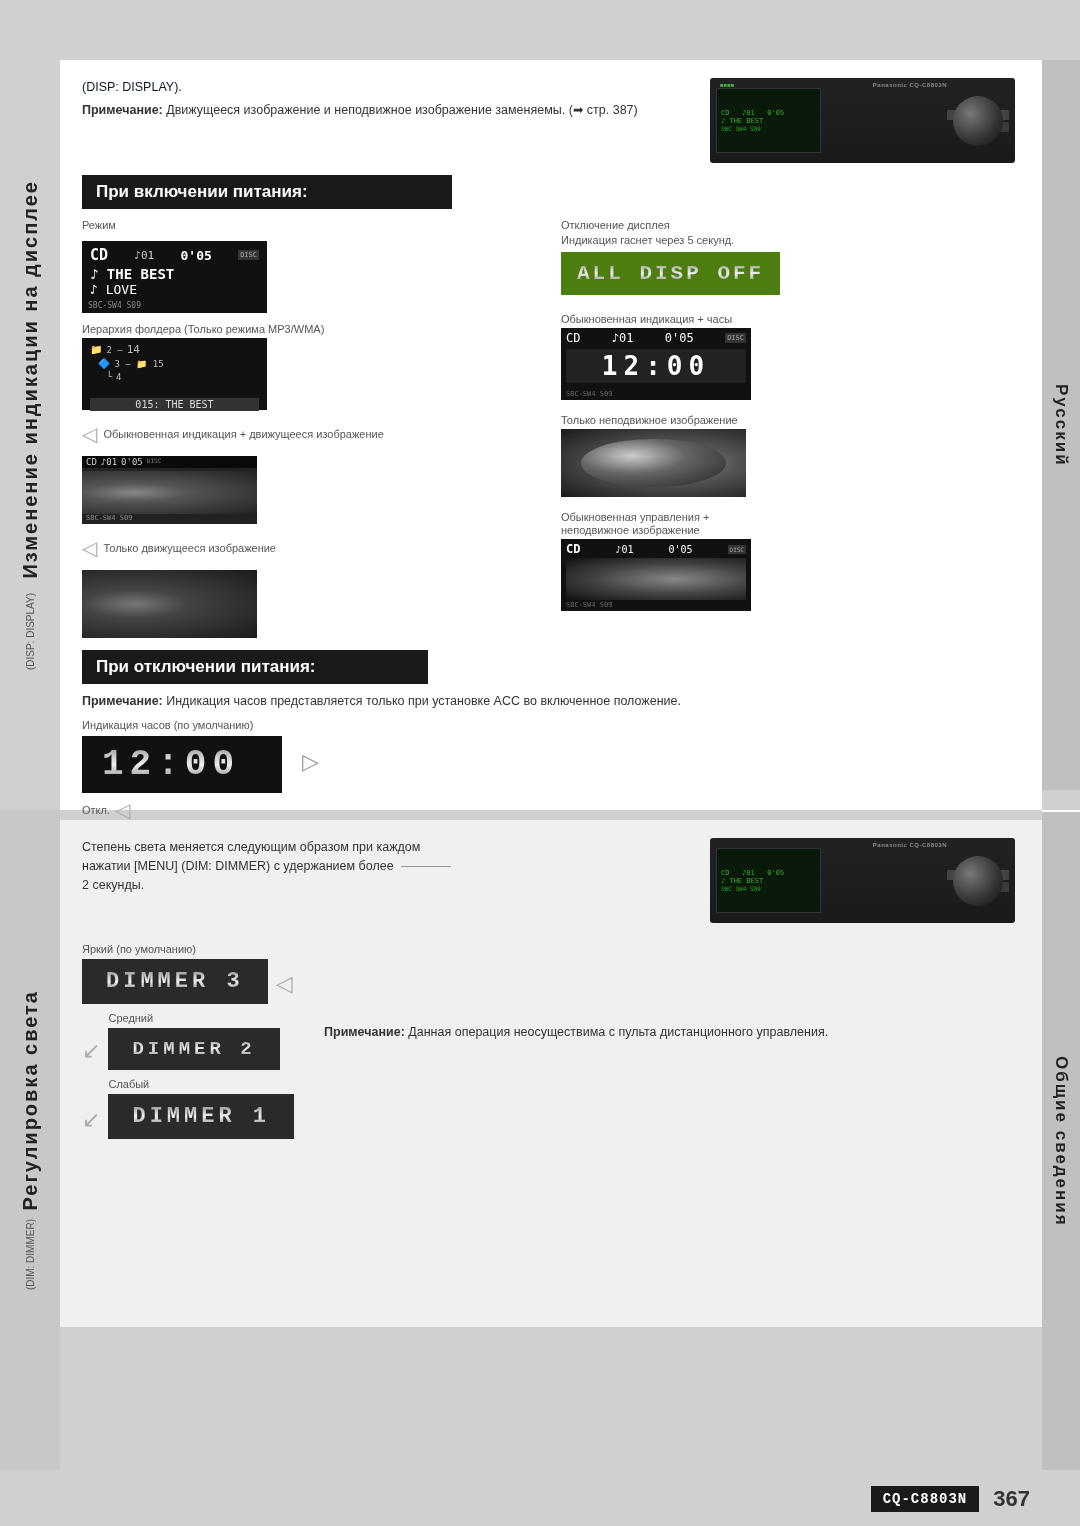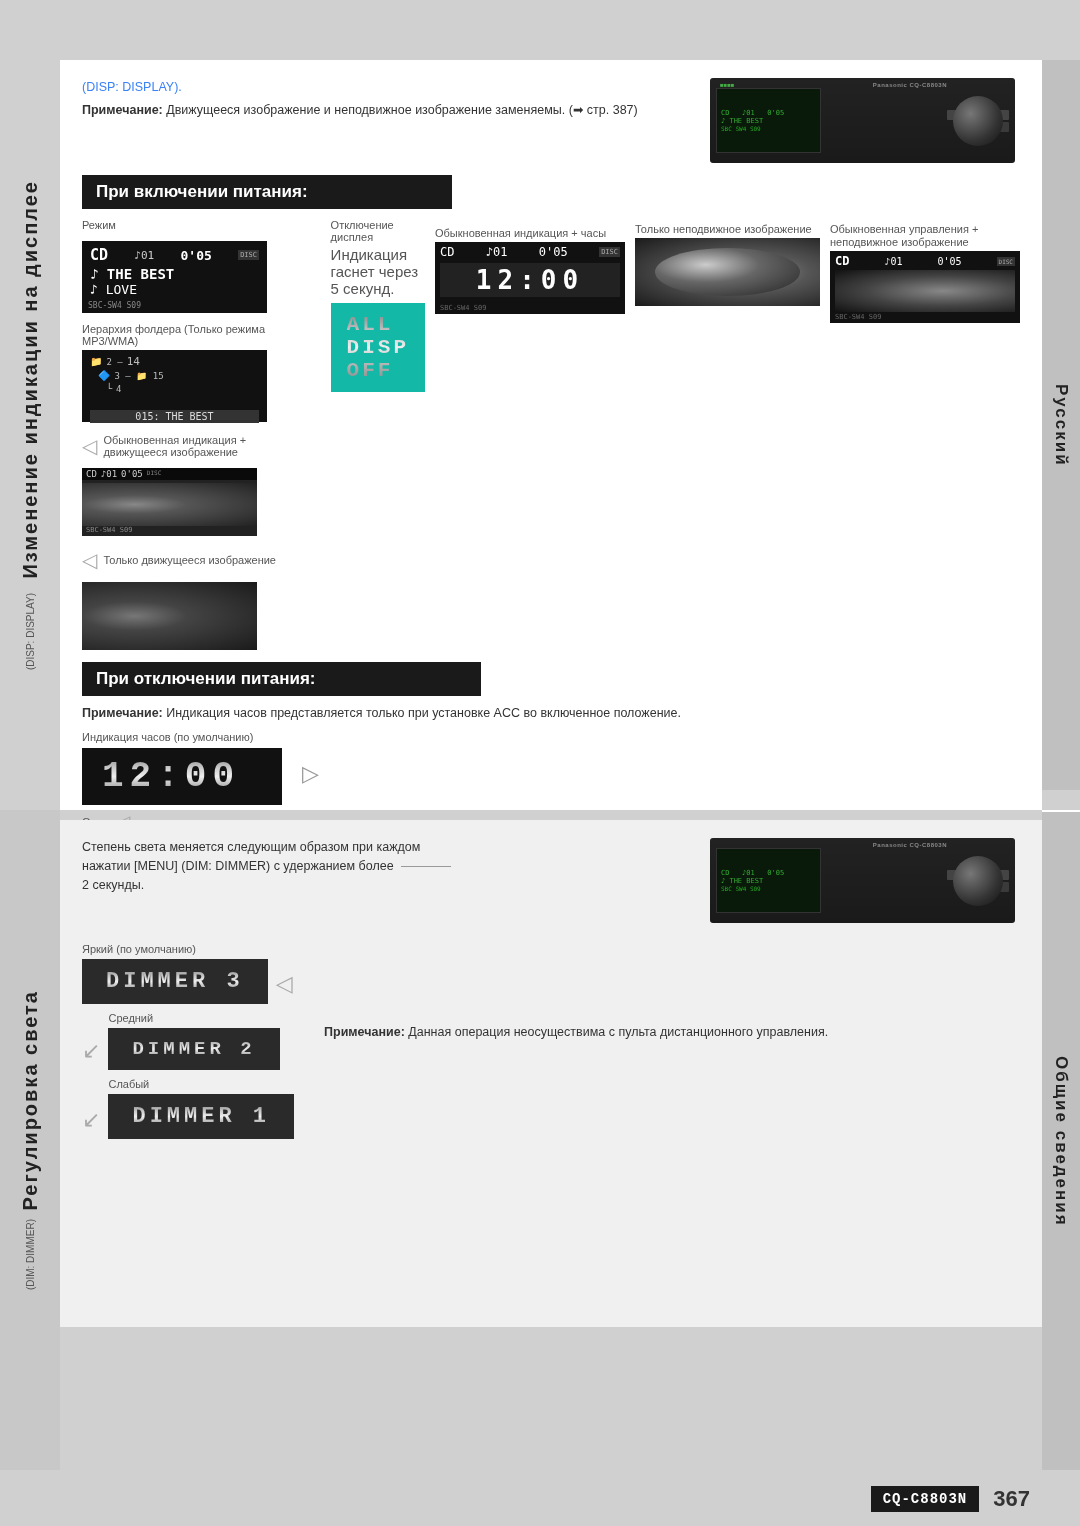--- a/index.html
+++ b/index.html
@@ -59,21 +59,21 @@
 
 <div style="position:absolute;right:0;top:810px;width:38px;height:660px;background:#c0c0c0;display:flex;align-items:center;justify-content:center;border-top:2px solid #fff;">
   <span style="writing-mode:vertical-rl;font-size:17px;font-weight:bold;color:#222;letter-spacing:2px;">Общие сведения</span>
 </div>
 
 <div style="position:absolute;top:60px;left:60px;right:38px;height:750px;background:#fff;padding:18px 22px 10px 22px;">
 
   
   <div style="display:flex;gap:20px;align-items:flex-start;">
     <div style="flex:1;">
-      <div style="font-size:12.5px;color:#3b82f6;line-height:1.5;">(DISP: DISPLAY).</div>
+      <div style="font-size:12.5px;color:#0f172a;line-height:1.5;">(DISP: DISPLAY).</div>
       <div style="font-size:12.5px;color:#333;line-height:1.5;margin-top:4px;">
         <b>Примечание:</b><span> Движущееся изображение и неподвижное изображение заменяемы. (➡ стр. 387)</span>
       </div>
     </div>
 
     <div style="width:310px;flex-shrink:0;">
       <div style="width:305px;height:85px;background:linear-gradient(180deg,#222 0%,#1a1a1a 100%);border-radius:3px;padding:6px;position:relative;display:flex;align-items:center;gap:6px;">
         <div style="width:105px;height:65px;background:#0a1a0a;border:1px solid #333;flex-shrink:0;display:flex;flex-direction:column;justify-content:center;padding:3px 4px;">
           <div style="font-size:7px;color:#3a3;font-family:monospace;">CD &nbsp; ♪01 &nbsp; 0'05</div>
           <div style="font-size:7px;color:#3a3;font-family:monospace;">♪ THE BEST</div>
@@ -167,26 +167,26 @@
         <span style="font-size:20px;color:#aaa;">◁</span>
         <span style="font-size:11px;color:#555;">Только движущееся изображение</span>
       </div>
 
       <div style="background:#222;width:175px;height:68px;overflow:hidden;position:relative;">
         <div style="position:absolute;inset:0;background:radial-gradient(ellipse at 30% 50%,#777 0%,#444 30%,#1a1a1a 100%);"></div>
       </div>
 
     </div>
 
-    <div style="flex:1;display:flex;flex-direction:row;gap:10px;">
+    <div style="flex:1;display:flex;flex-direction:column;gap:10px;">
 
       <div>
         <div style="font-size:11px;color:#555;margin-bottom:3px;">Отключение дисплея</div>
-        <div style="font-size:15px;color:#555;margin-bottom:6px;">Индикация гаснет через 5 секунд.</div>
-        <div style="background:#14b8a6;padding:10px 16px;display:inline-block;">
+        <div style="font-size:11px;color:#555;margin-bottom:6px;">Индикация гаснет через 5 секунд.</div>
+        <div style="background:#4d7c0f;padding:10px 16px;display:inline-block;">
           <div style="font-size:21px;font-weight:bold;font-family:'Courier New',monospace;letter-spacing:3px;
                       background:linear-gradient(180deg,#888 0%,#ccc 30%,#eee 50%,#bbb 70%,#888 100%);
                       -webkit-background-clip:text;-webkit-text-fill-color:transparent;background-clip:text;">ALL DISP OFF</div>
         </div>
       </div>
 
       <div style="margin-top:8px;">
         <div style="font-size:11px;color:#555;margin-bottom:3px;">Обыкновенная индикация + часы</div>
         <div style="background:#111;color:#fff;padding:3px 5px;width:190px;height:72px;position:relative;font-family:monospace;">
           <div style="display:flex;justify-content:space-between;align-items:center;font-size:12px;">
@@ -222,21 +222,21 @@
           <div style="display:flex;margin-top:2px;gap:2px;height:42px;">
             <div style="flex:1;background:radial-gradient(ellipse at 60% 50%,#888 0%,#444 50%,#111 100%);"></div>
           </div>
           <div style="font-size:7px;color:#666;position:absolute;bottom:2px;left:5px;">SBC-SW4 S09</div>
         </div>
       </div>
     </div>
   </div>
 
   
-  <div style="background:#1a1a1a;color:#fff;padding:7px 14px;font-size:17px;font-weight:bold;display:inline-block;width:399px;margin:12px 0 8px 0;">
+  <div style="background:#1a1a1a;color:#fff;padding:7px 14px;font-size:17px;font-weight:bold;display:inline-block;width:346px;margin:12px 0 8px 0;">
     <span>При отключении питания:</span>
   </div>
 
   
   <div>
     <div style="font-size:12.5px;color:#333;line-height:1.5;">
       <b>Примечание:</b><span> Индикация часов представляется только при установке ACC во включенное положение.</span>
     </div>
     <div style="display:flex;align-items:flex-start;gap:20px;margin-top:8px;">
       <div>

